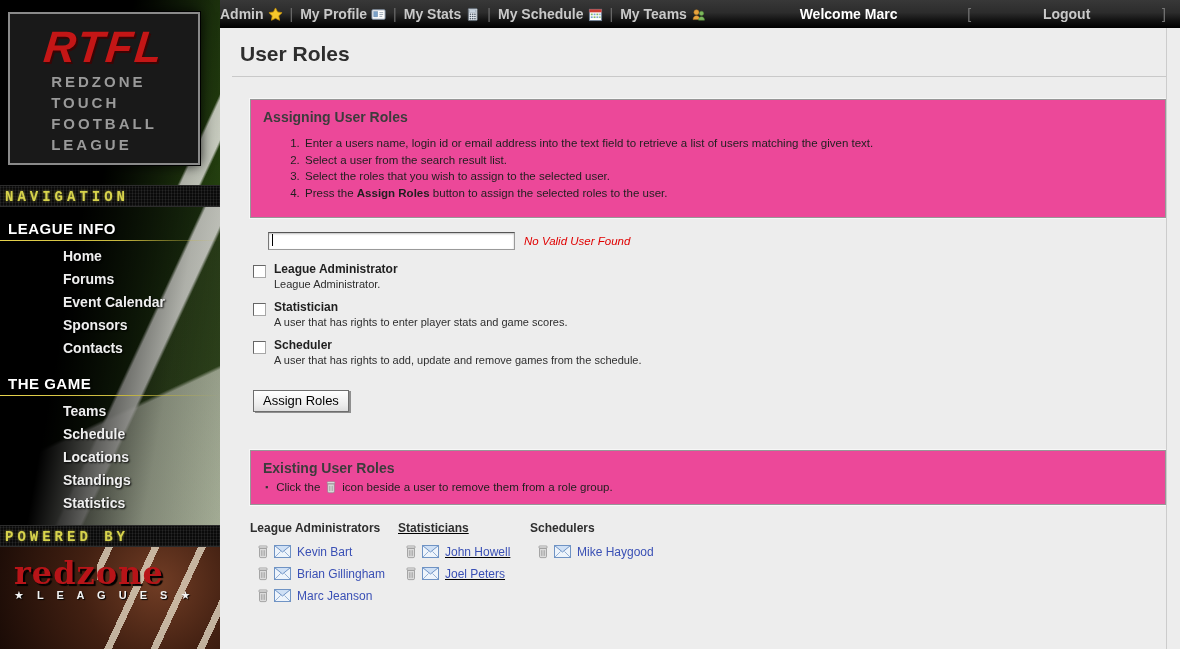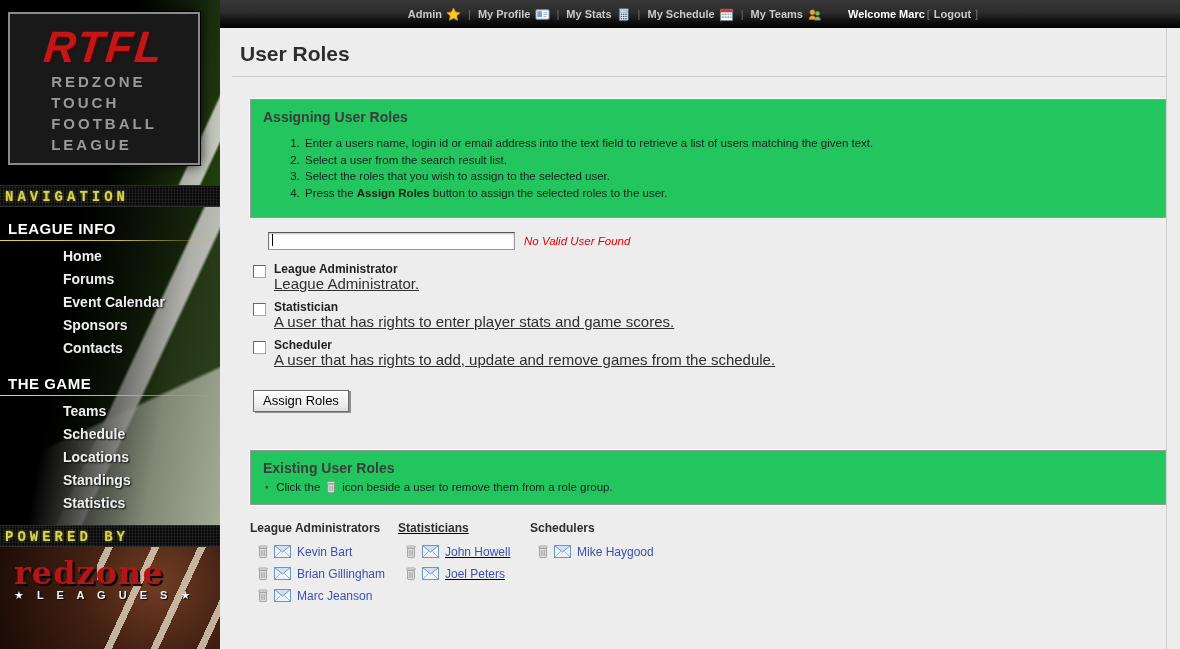--- a/index.html
+++ b/index.html
@@ -76,37 +76,37 @@
   }
   .rz-sub { color:#f2f2f2; font-weight:bold; font-size:11px; letter-spacing:5px; text-shadow:1px 1px 1px #000; }
 
   
   .main { flex:1 1 auto; display:flex; flex-direction:column; background:#ededed; position:relative; }
   .right-rule { position:absolute; top:28px; right:13px; bottom:0; width:1px; background:#ccc; }
 
   .topbar {
     height:28px; flex:0 0 28px;
     background:linear-gradient(#383838 0%, #2c2c2c 45%, #151515 70%, #000 100%);
-    display:flex; align-items:center; justify-content:center;
-    padding-right:14px; font-size:11px; font-weight:bold; color:#c9c9c9;
+    display:flex; align-items:center; justify-content:space-between;
+    padding-right:14px; font-size:14px; font-weight:bold; color:#c9c9c9;
   }
   .tb-item { display:inline-flex; align-items:center; gap:4px; cursor:pointer; white-space:nowrap; }
   .tb-sep { color:#6f6f6f; margin:0 7px; font-weight:normal; }
   .tb-icon { display:inline-block; width:15px; height:15px; }
   .tb-icon svg { width:15px; height:15px; display:block; }
   .tb-welcome { color:#fff; margin-left:26px; margin-right:2px; }
   .tb-bracket { color:#777; font-weight:normal; }
   .tb-logout { color:#c9c9c9; cursor:pointer; margin:0 4px; }
 
   .content { flex:1 1 auto; padding:10px 14px 0 20px; }
   .page-title { font-size:21px; font-weight:bold; color:#2e2e2e; margin:4px 0 10px 0; }
   .title-rule { height:1px; background:#c9c9c9; margin:0 0 22px -8px; }
 
   .gray-box {
-    margin-left:10px; background:#22c55e; border:1px solid #979797;
+    margin-left:10px; background:#ec4899; border:1px solid #979797;
     box-shadow:0 0 0 1px #f7f7f7;
   }
   .box-title { font-size:14px; font-weight:bold; color:#3c3c3c; padding:9px 14px 2px 12px; }
   .steps { margin:8px 0 16px 52px; font-size:11.5px; color:#1f1f1f; }
   .steps li { line-height:16.5px; padding-left:2px; }
 
   .search-row { display:flex; align-items:center; margin:13px 0 0 28px; }
   .search-wrap { position:relative; }
   .search-input {
     width:247px; height:18px; font-size:12px; padding:1px 3px;
@@ -118,21 +118,21 @@
   .search-status { color:#e00000; font-style:italic; font-size:11.5px; margin-left:9px; }
 
   .roles { margin:12px 0 0 13px; }
   .role-row { display:flex; align-items:flex-start; margin-bottom:9px; }
   .role-check {
     appearance:none; -webkit-appearance:none; width:13px; height:13px; margin:3px 8px 0 0;
     background:#fff; border:1px solid #a7a7a7; border-top-color:#666; border-left-color:#666;
     cursor:pointer; flex:0 0 13px;
   }
   .role-label { font-size:12px; font-weight:bold; color:#1f1f1f; line-height:15px; }
-  .role-desc { font-size:15px; color:#2e2e2e; line-height:14px;text-decoration:underline; }
+  .role-desc { font-size:11px; color:#2e2e2e; line-height:14px; }
 
   .assign-btn {
     margin:14px 0 0 13px; font-size:13px; color:#000; font-family:"Liberation Sans",sans-serif;
     padding:2px 9px 3px 9px; background:linear-gradient(#ffffff,#ececec 70%, #dedede);
     border:1px solid #6e6e6e; box-shadow:2px 1px 0 #8f8f8f; cursor:pointer;
   }
 
   .existing-box { margin-top:38px; }
   .note-row { display:flex; align-items:center; font-size:11.5px; color:#1f1f1f; padding:2px 12px 10px 14px; gap:4px; }
   .note-bullet { color:#333; font-size:9px; margin-right:4px; }

